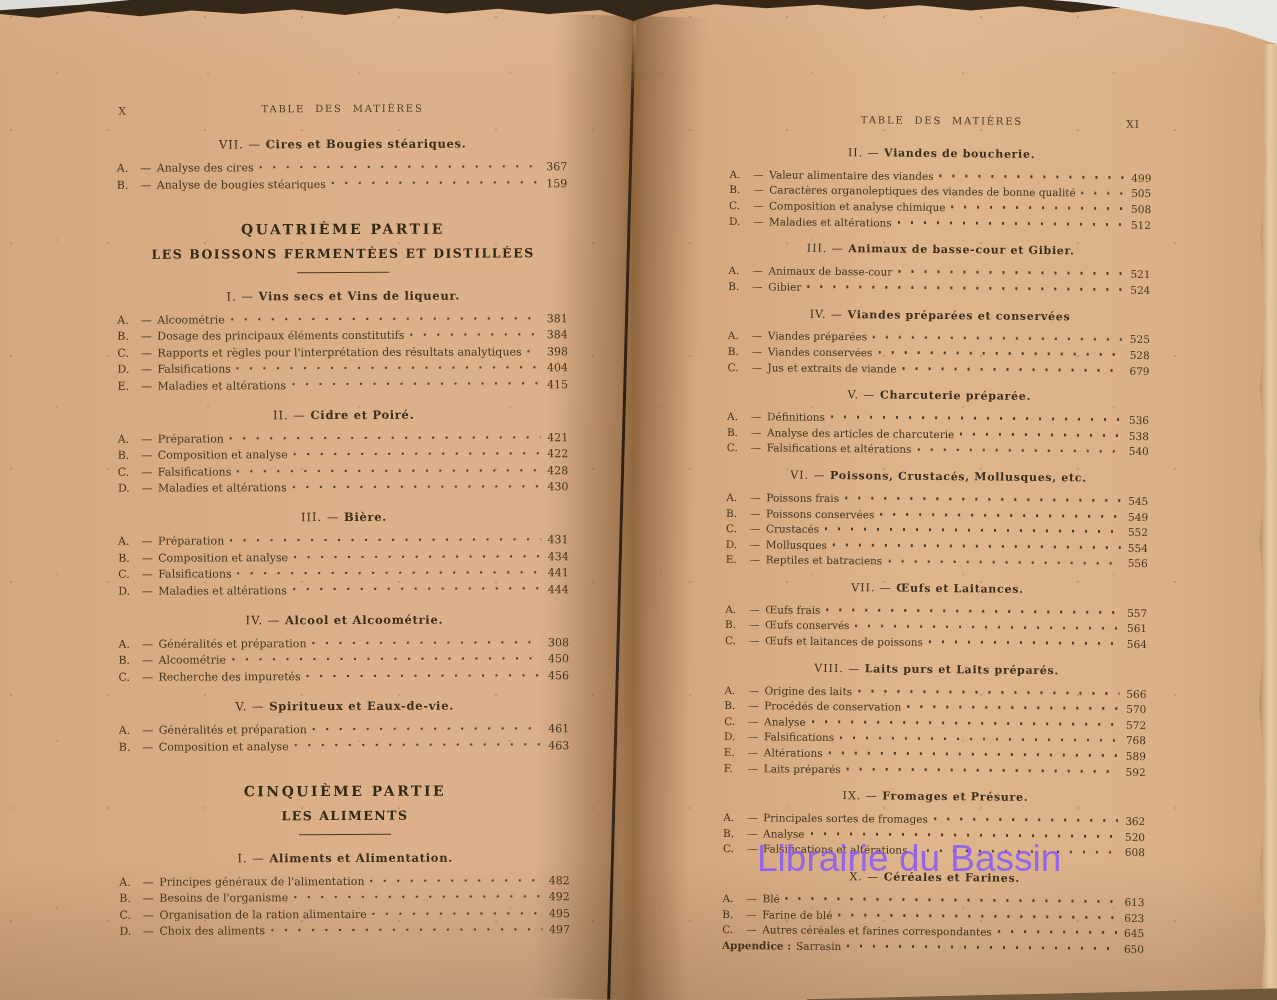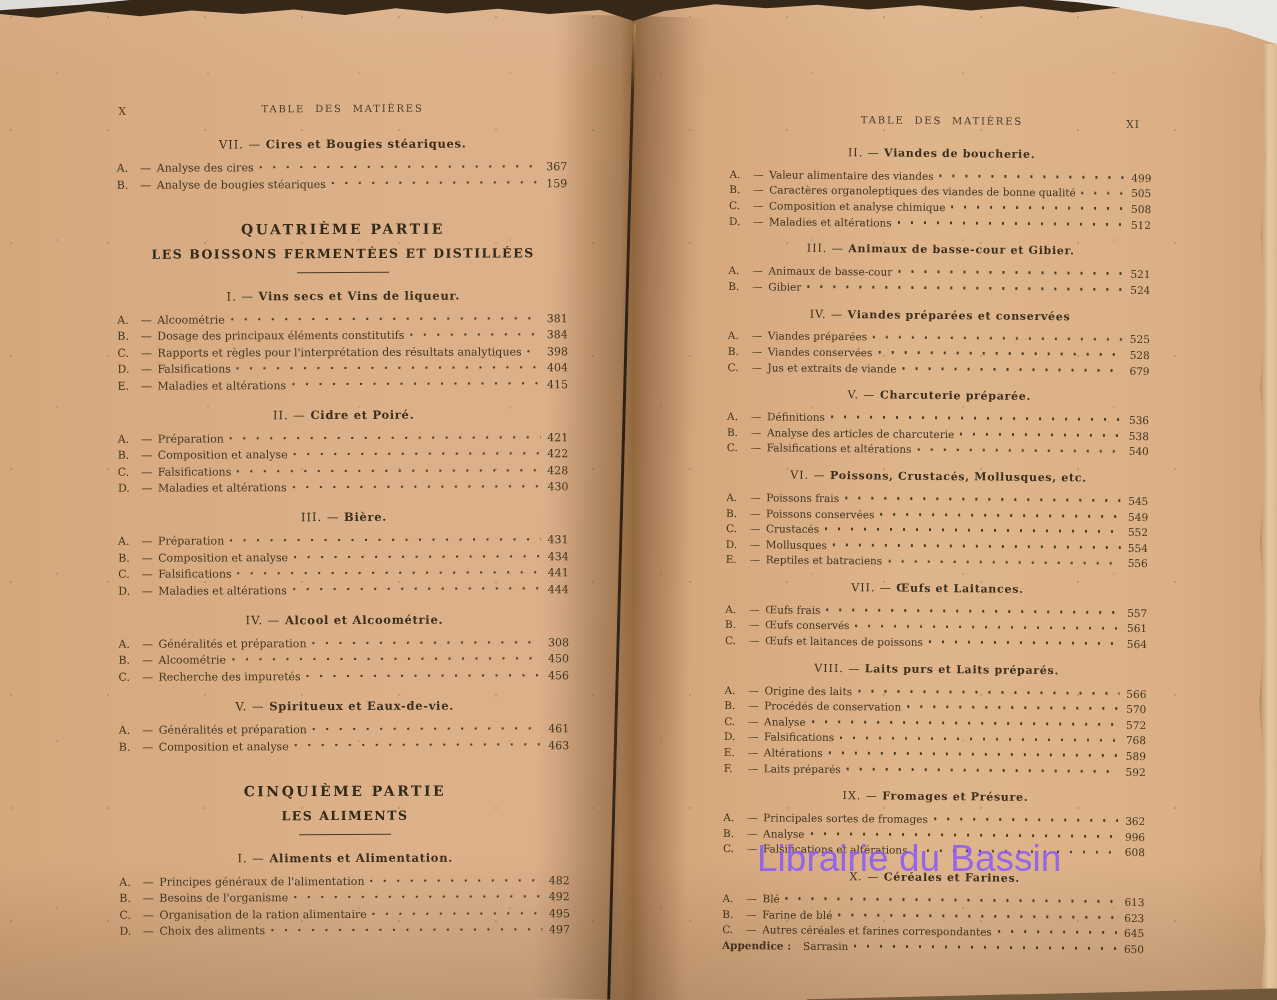--- a/index.html
+++ b/index.html
@@ -70,21 +70,21 @@
   .section{margin-top:16px;}
   .page-content.right .section{margin-top:14px;}
   .sec-title{text-align:center;font-size:11.5px;line-height:15px;color:#3b2e1d;margin-bottom:6px;white-space:nowrap;}
   .page-content.right .sec-title{font-size:11px;line-height:14px;}
   .sec-num{letter-spacing:1px;}
   .sec-name{font-weight:bold;letter-spacing:.7px;}
 
   .entry{display:flex;align-items:baseline;font-size:11px;line-height:13.2px;white-space:nowrap;color:#41341f;}
   .page-content.right .entry{font-size:10.5px;line-height:12.8px;}
   .lbl{flex:none;width:18px;}
-  .entry.appendix .lbl{width:auto;font-weight:bold;padding-right:12px;}
+  .entry.appendix .lbl{width:auto;font-weight:bold;padding-right:5px;}
   .dash{flex:none;width:22px;text-align:center;}
   .txt{flex:none;padding-right:5px;}
   .leader{
     flex:1 1 auto;min-width:8px;height:13.2px;margin-right:5px;
     background-image:radial-gradient(circle at 2px 9px,#4a3b26 1.15px,transparent 1.5px);
     background-size:13.5px 13.2px;background-repeat:repeat-x;
   }
   .page-content.right .leader{height:12.8px;background-size:13px 12.8px;background-image:radial-gradient(circle at 2px 8.6px,#4a3b26 1.1px,transparent 1.45px);}
   .pg{flex:none;width:24px;text-align:center;}
 
@@ -538,21 +538,21 @@
           <span class="dash">—</span>
           <span class="txt">Principales sortes de fromages</span>
           <span class="leader"></span>
           <span class="pg">362</span>
         </div>
         <div class="entry">
           <span class="lbl">B.</span>
           <span class="dash">—</span>
           <span class="txt">Analyse</span>
           <span class="leader"></span>
-          <span class="pg">996</span>
+          <span class="pg">520</span>
         </div>
         <div class="entry">
           <span class="lbl">C.</span>
           <span class="dash">—</span>
           <span class="txt">Falsifications et altérations</span>
           <span class="leader"></span>
           <span class="pg">608</span>
         </div>
       </div>
       <div class="section">

